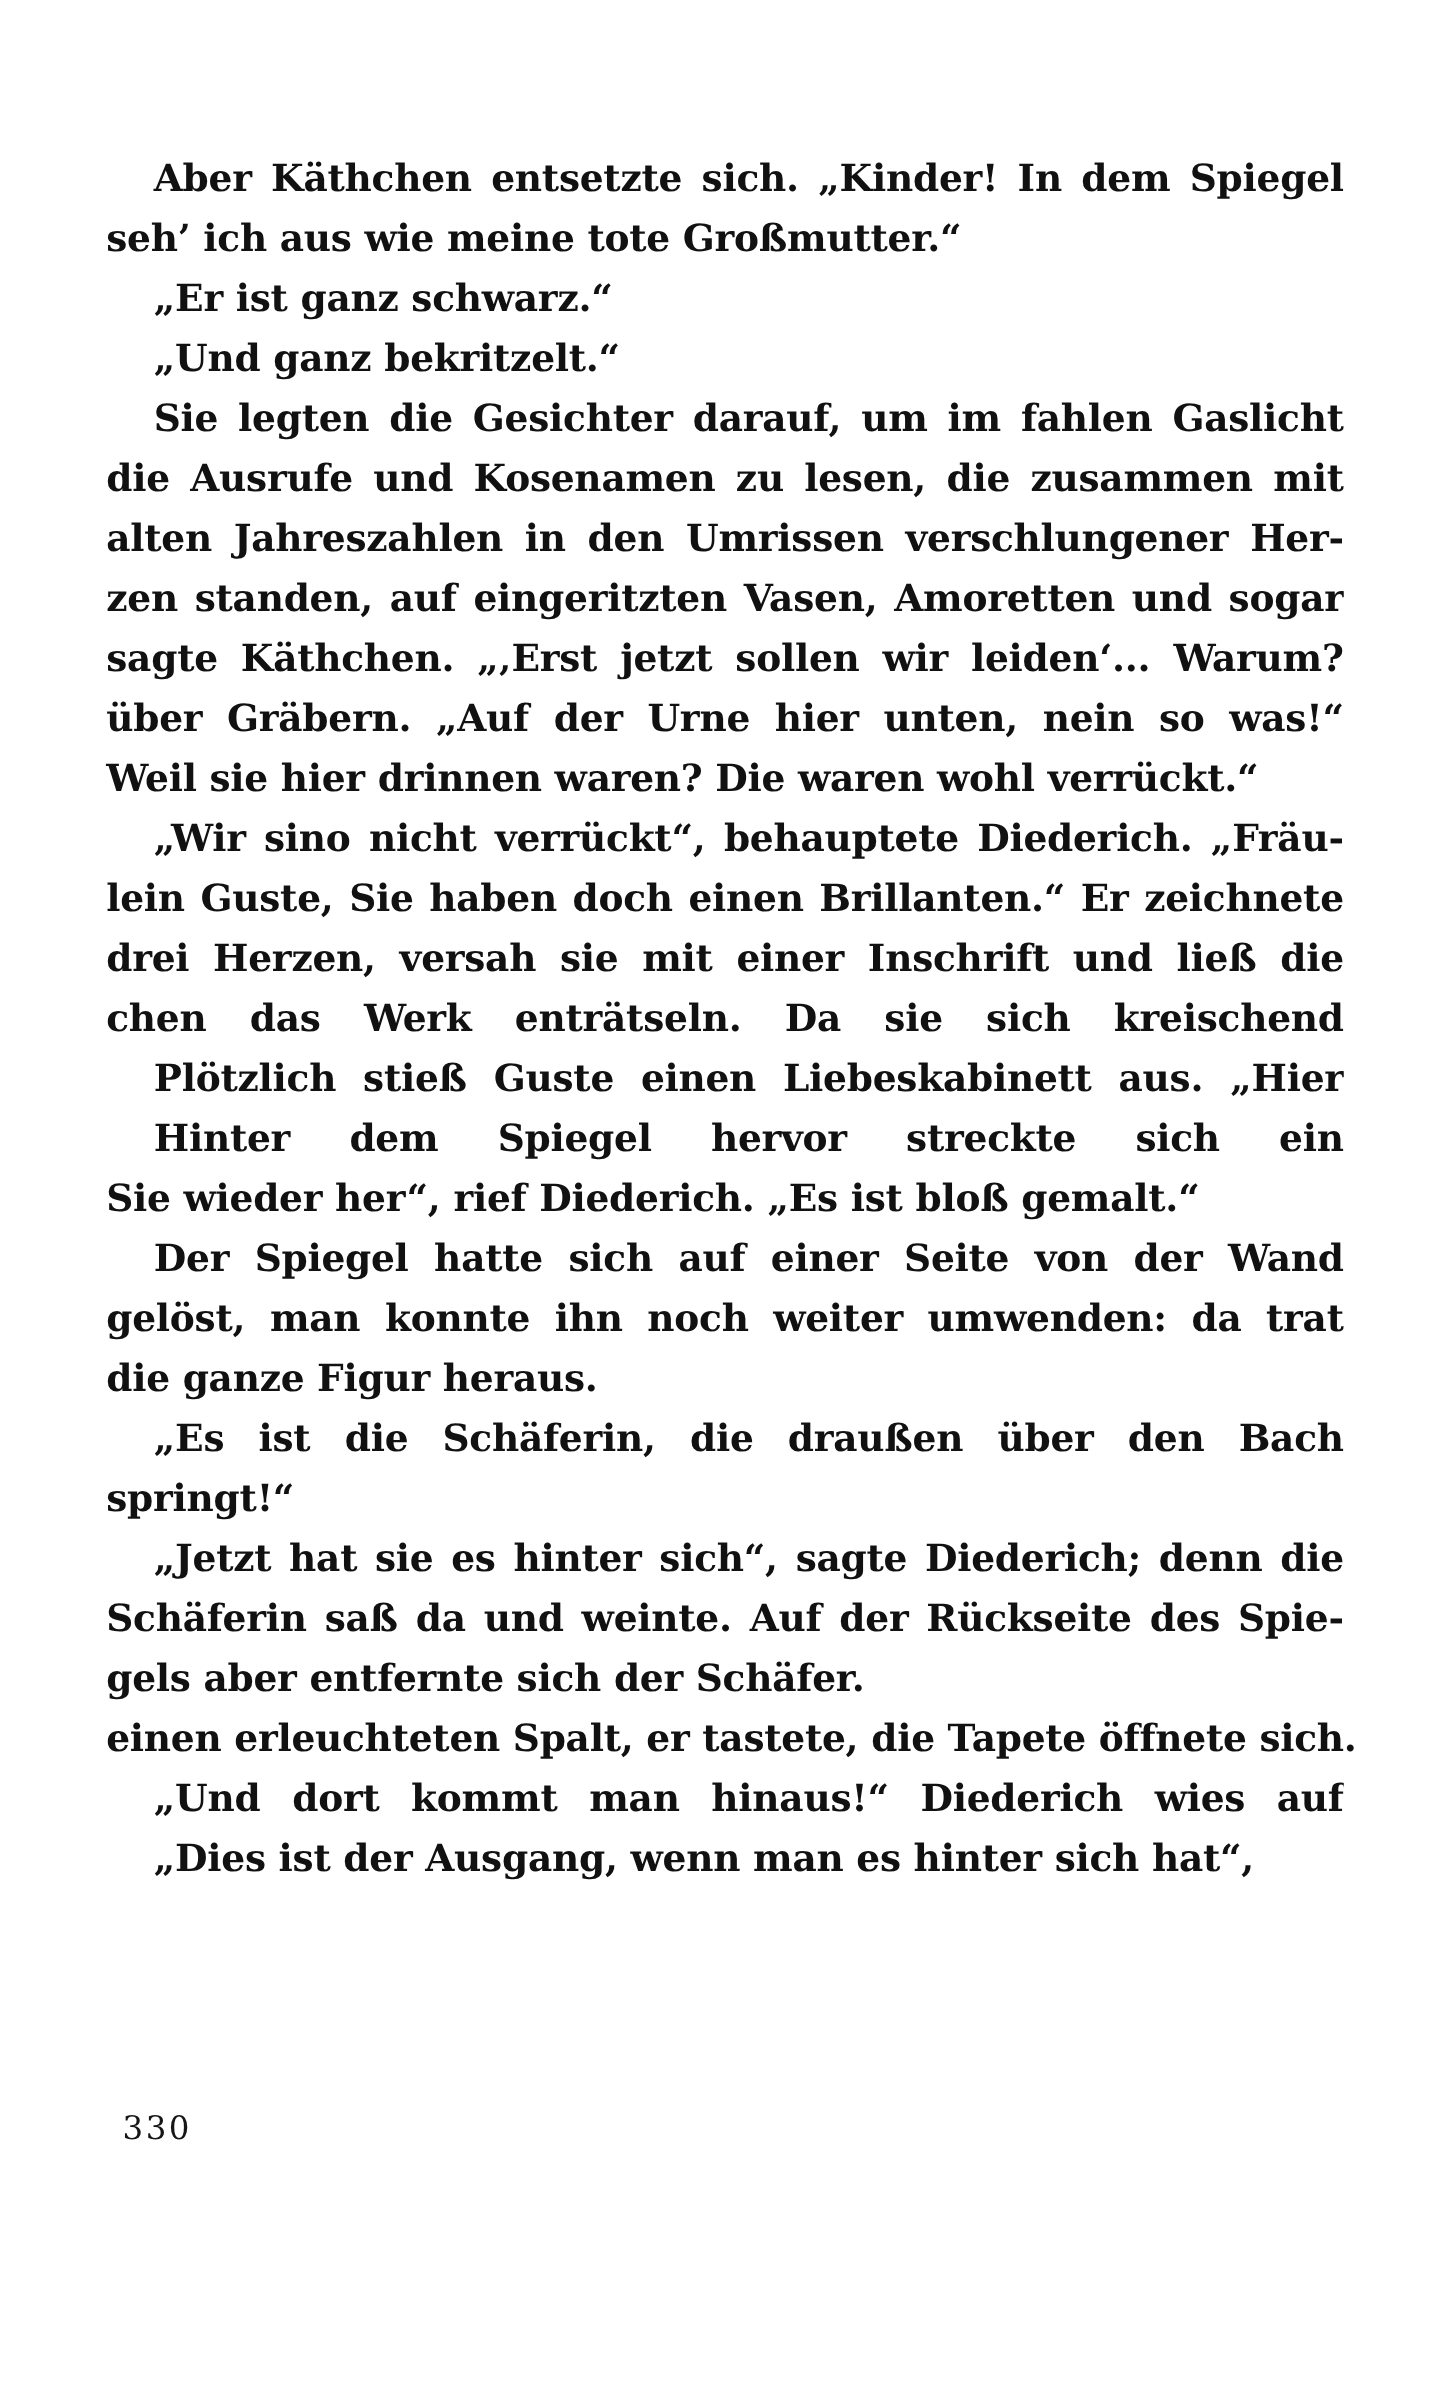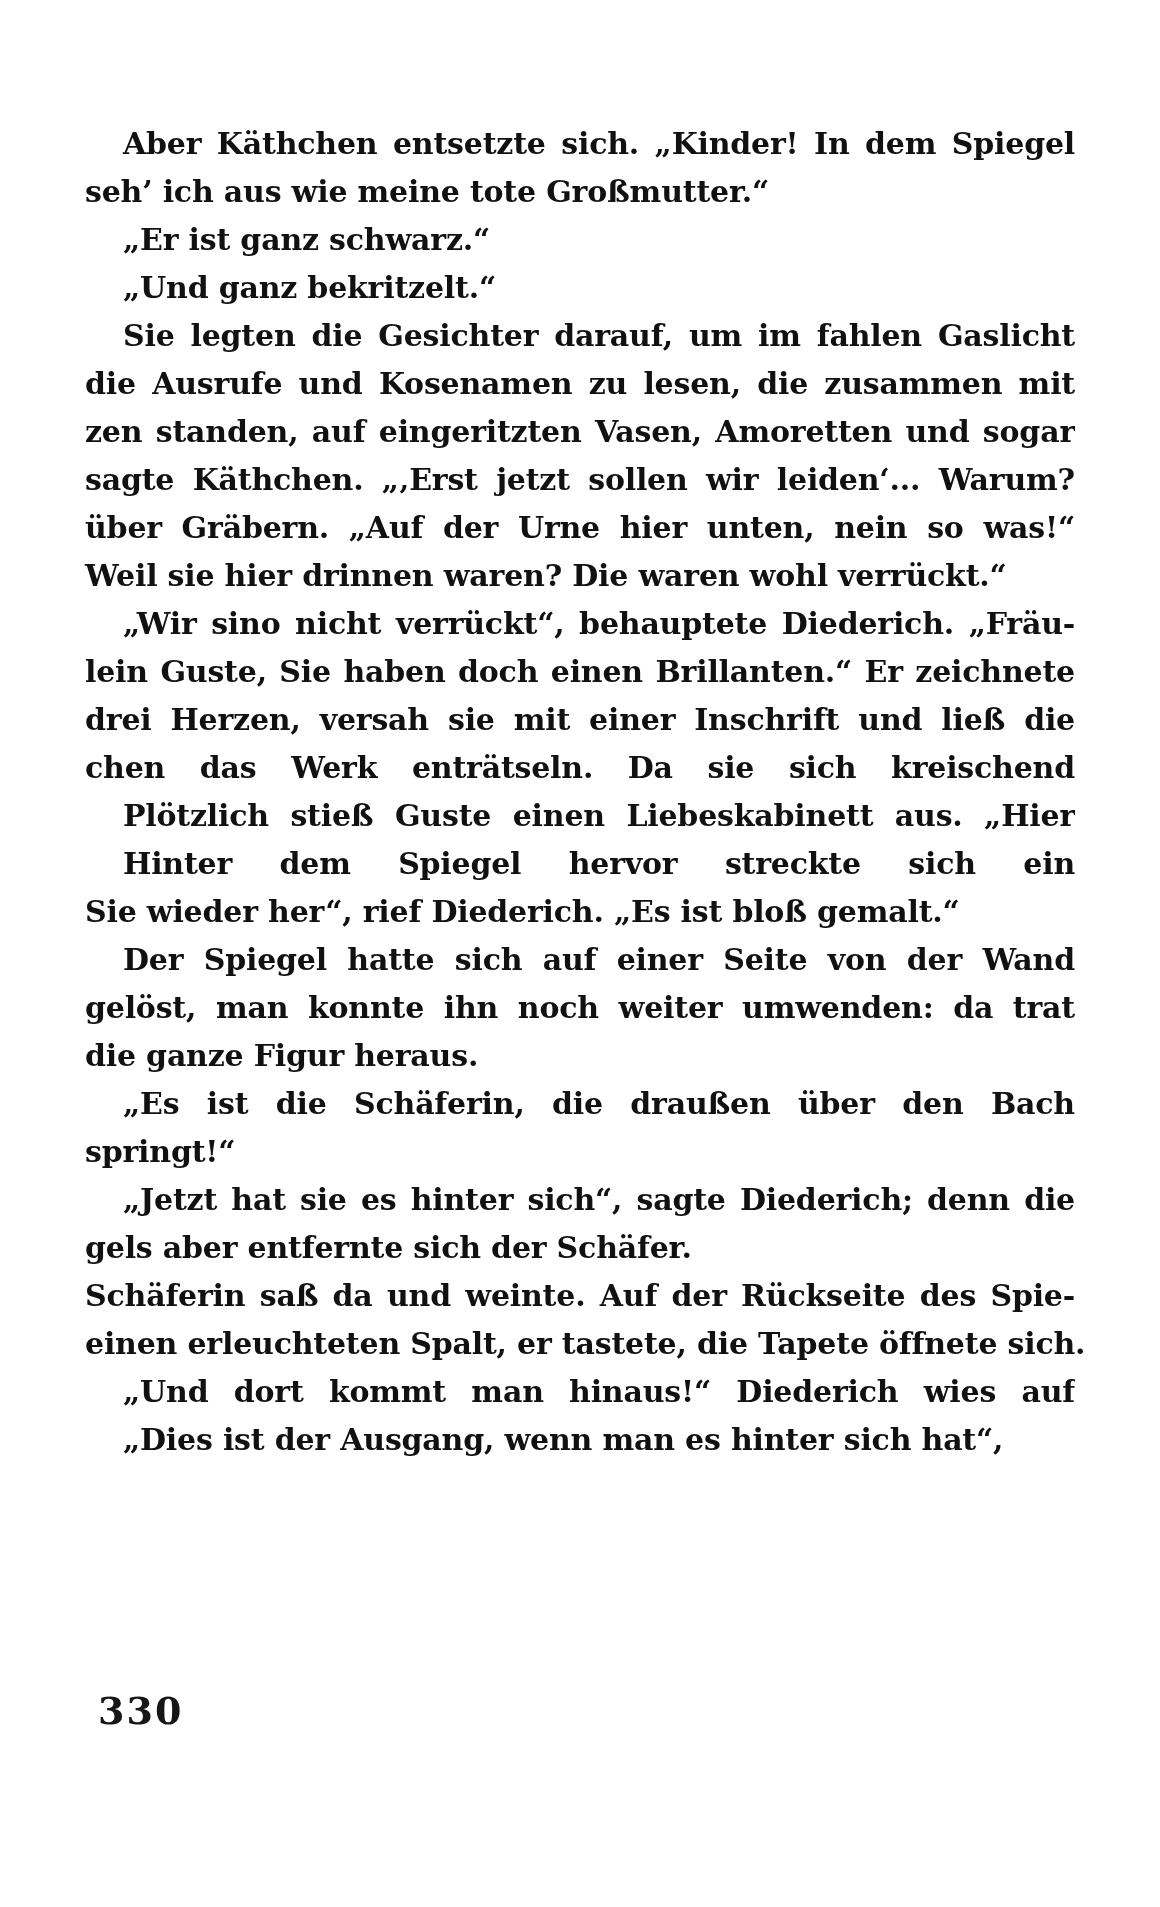--- a/index.html
+++ b/index.html
@@ -45,22 +45,22 @@
     padding-left: 38px;
   }
   .line.justify.indent {
     padding-left: 0;
     text-indent: 38px;
   }
   .page-number {
     position: absolute;
     left: 98px;
     top: 1688px;
-    font-size: 38px;
-    font-weight: bold;
+    font-size: 26px;
+    font-weight: normal;
     letter-spacing: 2px;
     color: #161616;
     font-family: "DejaVu Serif", "Liberation Serif", serif;
   }
 </style>
 </head>
 <body>
 
 <div class="page">
   <div class="text-block" id="text-block">
@@ -70,20 +70,21 @@
       </div>
       <div class="paragraph">
         <div class="line indent">„Er ist ganz schwarz.“</div>
       </div>
       <div class="paragraph">
         <div class="line indent">„Und ganz bekritzelt.“</div>
       </div>
       <div class="paragraph">
         <div class="line indent justify">Sie legten die Gesichter darauf, um im fahlen Gaslicht</div>
         <div class="line justify">die Ausrufe und Kosenamen zu lesen, die zusammen mit</div>
+        <div class="line justify">alten Jahreszahlen in den Umrissen verschlungener Her-</div>
         <div class="line justify">zen standen, auf eingeritzten Vasen, Amoretten und sogar</div>
         <div class="line justify">sagte Käthchen. „‚Erst jetzt sollen wir leiden‘... Warum?</div>
         <div class="line justify">über Gräbern. „Auf der Urne hier unten, nein so was!“</div>
         <div class="line">Weil sie hier drinnen waren? Die waren wohl verrückt.“</div>
       </div>
       <div class="paragraph">
         <div class="line indent justify">„Wir sino nicht verrückt“, behauptete Diederich. „Fräu-</div>
         <div class="line justify">lein Guste, Sie haben doch einen Brillanten.“ Er zeichnete</div>
         <div class="line justify">drei Herzen, versah sie mit einer Inschrift und ließ die Mäd-</div>
         <div class="line justify">chen das Werk enträtseln. Da sie sich kreischend abwandten,</div>
@@ -99,22 +100,22 @@
         <div class="line indent justify">Der Spiegel hatte sich auf einer Seite von der Wand</div>
         <div class="line justify">gelöst, man konnte ihn noch weiter umwenden: da trat</div>
         <div class="line">die ganze Figur heraus.</div>
       </div>
       <div class="paragraph">
         <div class="line indent justify">„Es ist die Schäferin, die draußen über den Bach</div>
         <div class="line">springt!“</div>
       </div>
       <div class="paragraph">
         <div class="line indent justify">„Jetzt hat sie es hinter sich“, sagte Diederich; denn die</div>
+        <div class="line justify">Schäferin saß da und weinte. Auf der Rückseite des Spie-</div>
         <div class="line">gels aber entfernte sich der Schäfer.</div>
-        <div class="line justify">Schäferin saß da und weinte. Auf der Rückseite des Spie-</div>
       </div>
       <div class="paragraph">
         <div class="line">einen erleuchteten Spalt, er tastete, die Tapete öffnete sich.</div>
         <div class="line indent justify">„Und dort kommt man hinaus!“ Diederich wies auf</div>
       </div>
       <div class="paragraph">
         <div class="line indent">„Dies ist der Ausgang, wenn man es hinter sich hat“,</div>
       </div>
     </div>
   <div class="page-number">330</div>

